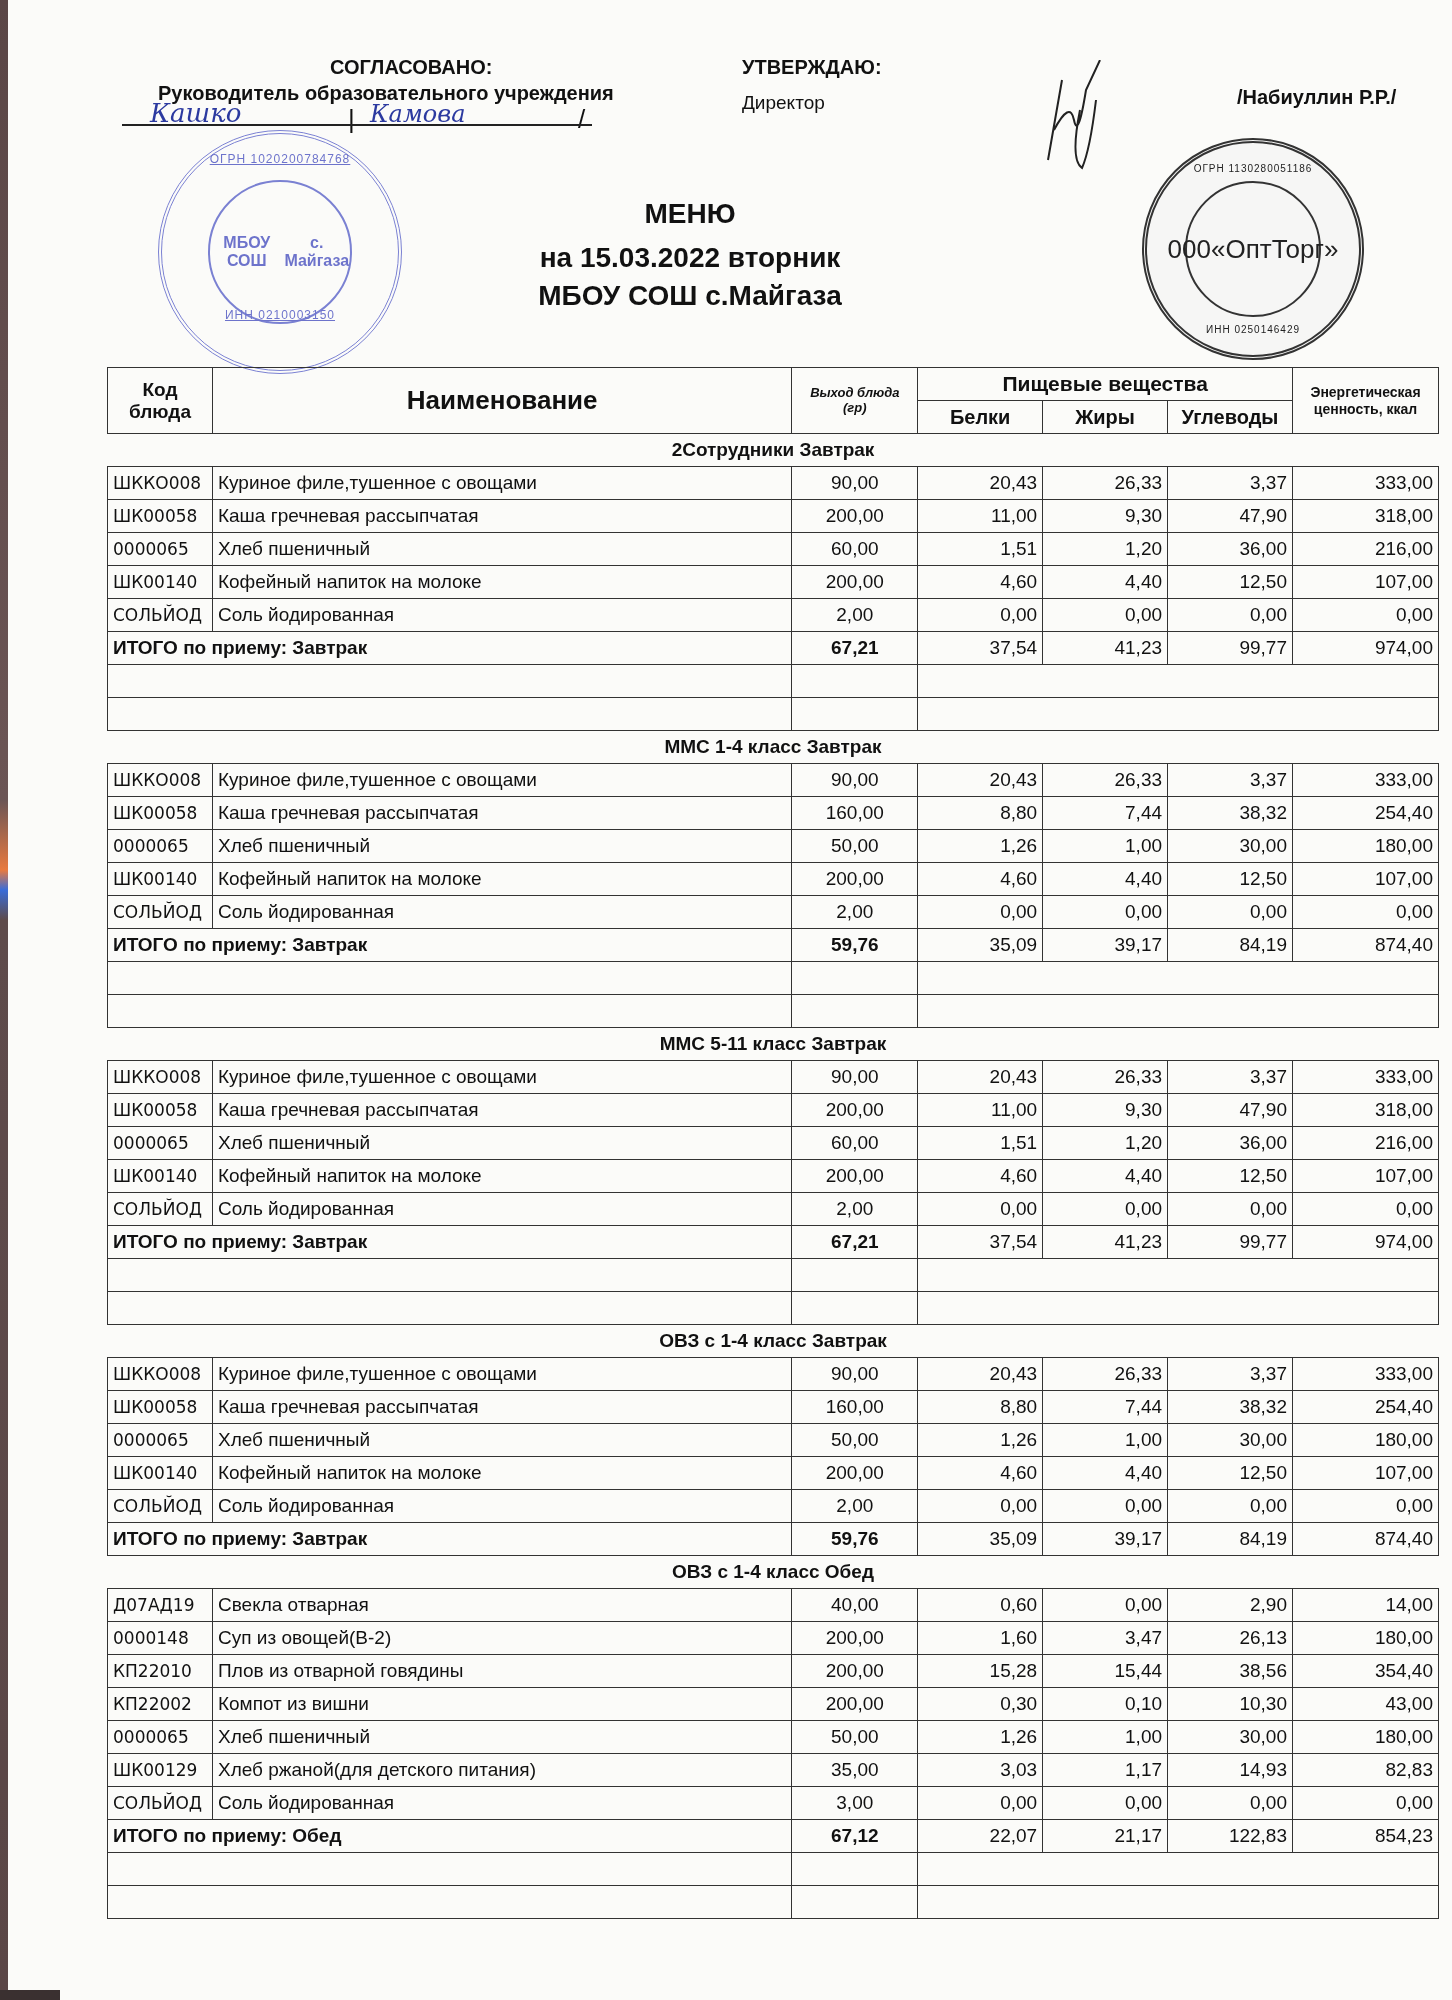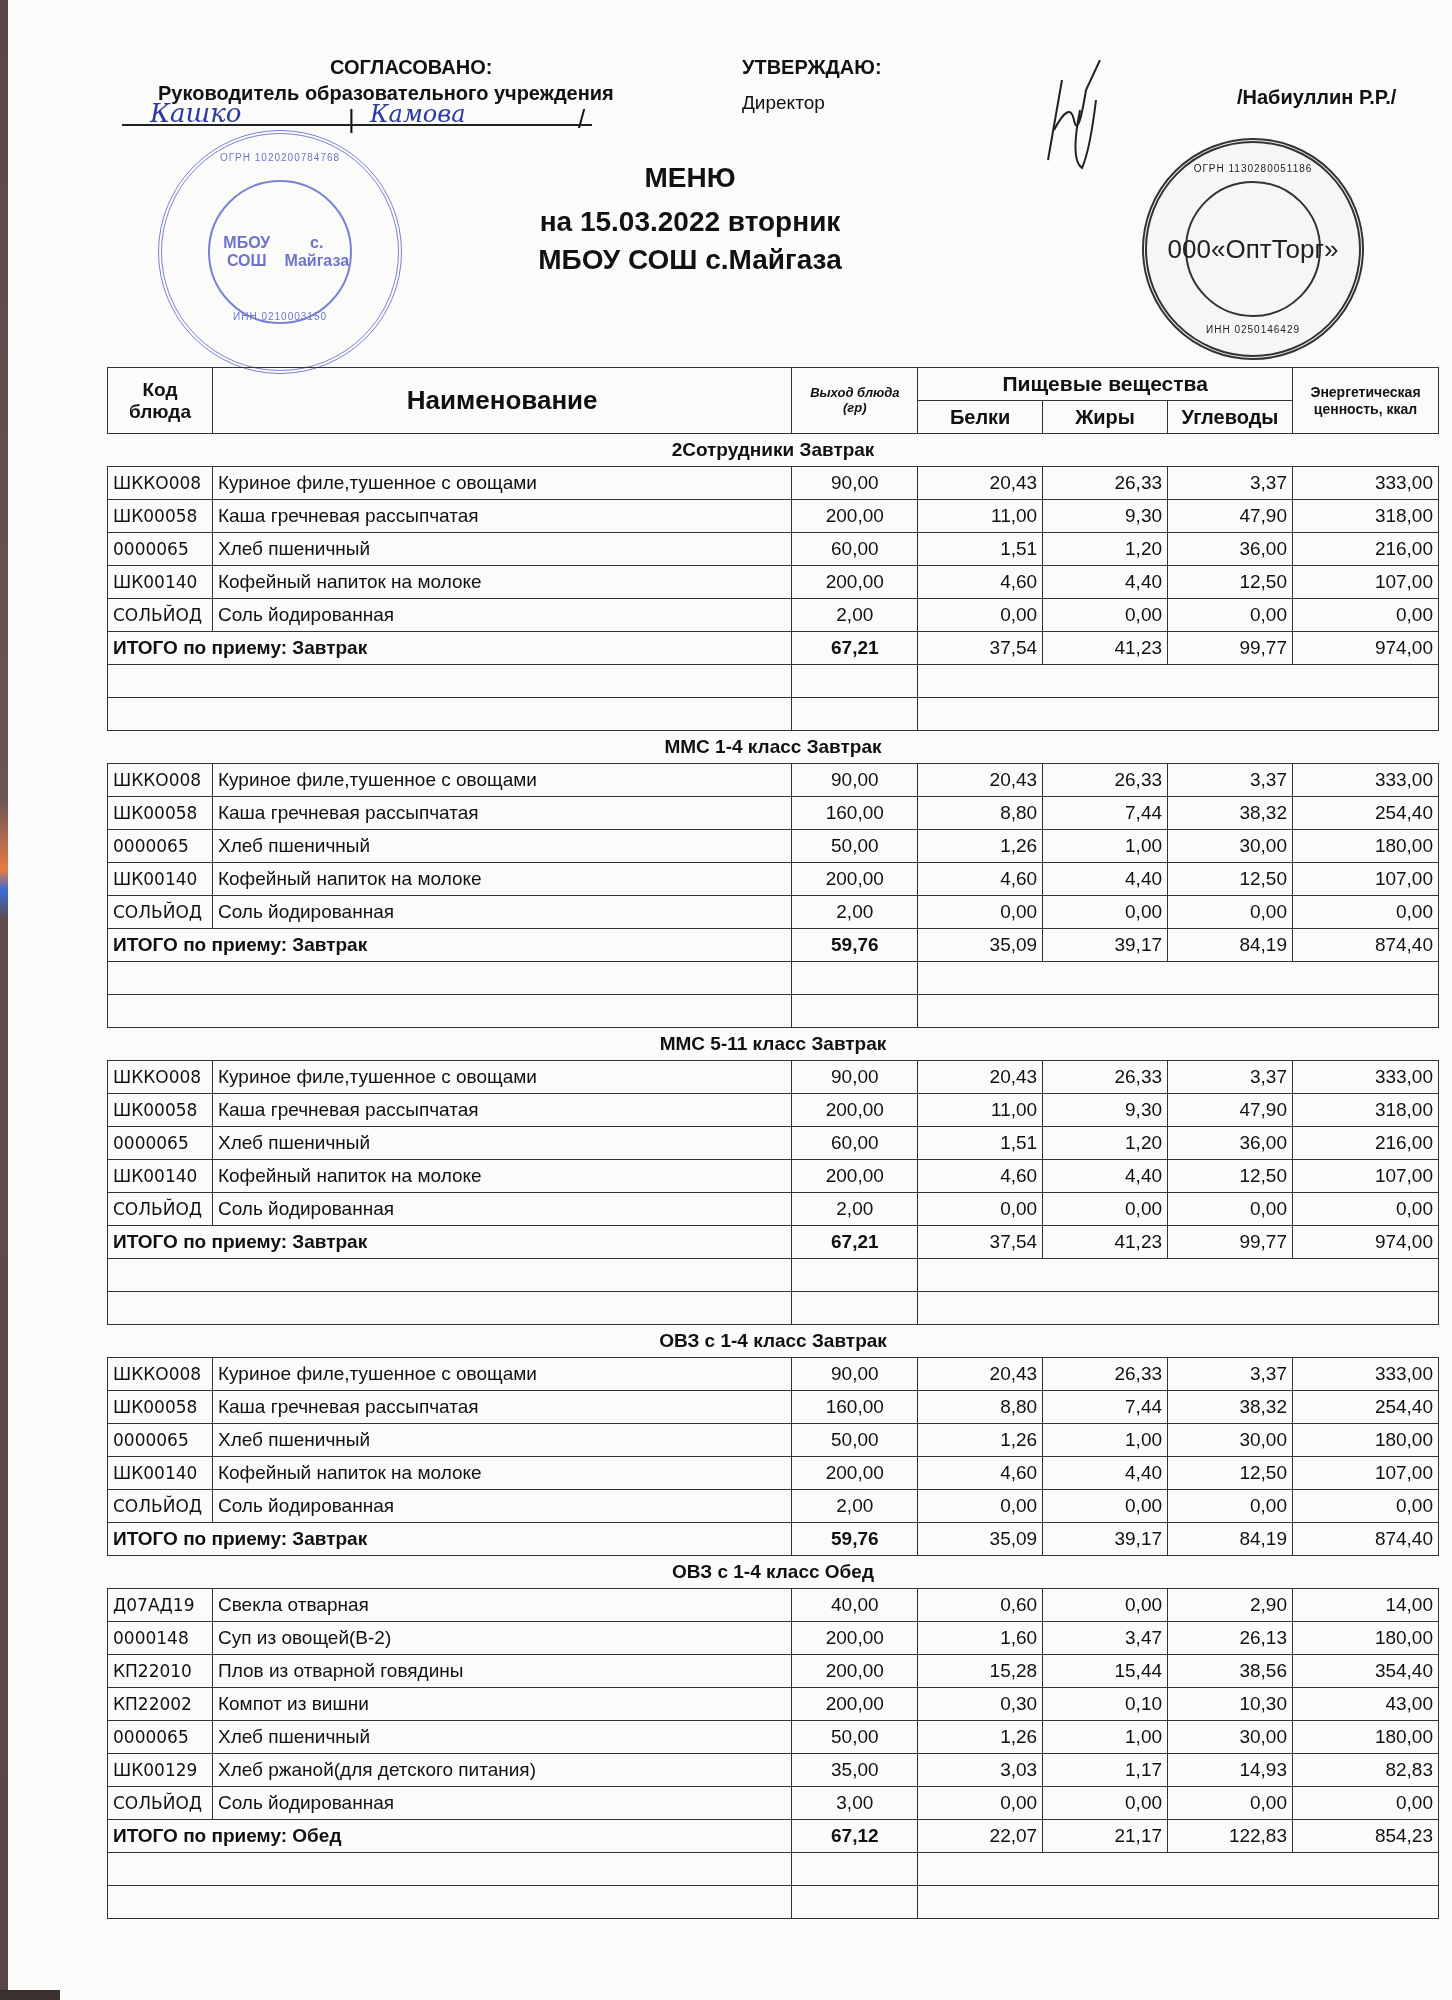--- a/index.html
+++ b/index.html
@@ -21,31 +21,31 @@
   .agreed-role { position: absolute; left: 158px; top: 82px; font-size: 20px; font-weight: bold; }
   .agreed-sign-line { position: absolute; left: 122px; top: 124px; width: 470px; height: 2px; background: #222; }
   .agreed-sign-slash { position: absolute; left: 578px; top: 104px; font-size: 26px; }
   .agreed-sign-mid { position: absolute; left: 348px; top: 104px; font-size: 26px; }
   .sign-scribble-1 { position: absolute; left: 150px; top: 98px; font-family: "DejaVu Serif", serif; font-style: italic; color: #2c3aa0; font-size: 26px; }
   .sign-scribble-2 { position: absolute; left: 370px; top: 100px; font-family: "DejaVu Serif", serif; font-style: italic; color: #2c3aa0; font-size: 24px; }
   .approve-title { position: absolute; left: 742px; top: 56px; font-size: 20px; font-weight: bold; }
   .approve-role { position: absolute; left: 742px; top: 92px; font-size: 19px; font-weight: normal; }
   .approve-name { position: absolute; left: 1237px; top: 86px; font-size: 20px; font-weight: bold; }
   .director-sign { position: absolute; left: 1040px; top: 60px; width: 70px; height: 110px; }
-  .menu-title { position: absolute; left: 0; width: 1380px; text-align: center; font-weight: bold; font-size: 28px; }
+  .menu-title { position: absolute; left: 0; width: 1380px; text-align: center; font-weight: bold; font-size: 28px; margin-top: 36px; }
   .t1 { top: 162px; left: 0; width: 1380px; }
   .t2 { top: 206px; }
   .t3 { top: 244px; }
   .stamp { position: absolute; border-radius: 50%; display: flex; align-items: center; justify-content: center; text-align: center; }
   .stamp-school {
     left: 158px; top: 130px; width: 236px; height: 236px;
     border: 4px double #5b63c9; color: #4a52c0; opacity: 0.8;
   }
   .stamp-school .inner { width: 140px; height: 140px; border: 2px solid #5b63c9; border-radius: 50%; display:flex; flex-direction:row; align-items:center; justify-content:center; font-weight:bold; font-size: 16px; }
-  .stamp-school .ring-text { position:absolute; top: 18px; font-size: 10px; letter-spacing: 1px; }
+  .stamp-school .ring-text { position:absolute; top: 18px; font-size: 12px; letter-spacing: 1px; text-decoration: underline; }
   .stamp-school .ring-text.b { top: auto; bottom: 48px; margin-top: 44px; }
   .stamp-org {
     left: 1142px; top: 138px; width: 212px; height: 212px;
     border: 5px double #333; color: #222; background: rgba(240,240,240,0.4);
   }
   .stamp-org .inner { width: 132px; height: 132px; border: 2px solid #333; border-radius: 50%; display:flex; flex-direction:row; align-items:center; justify-content:center; font-size: 26px; }
   .stamp-org .ring-text { position:absolute; top: 20px; font-size: 10px; letter-spacing: 1px; }
   .stamp-org .ring-text.b { top:auto; bottom: 20px; }
 
   table.menu {

